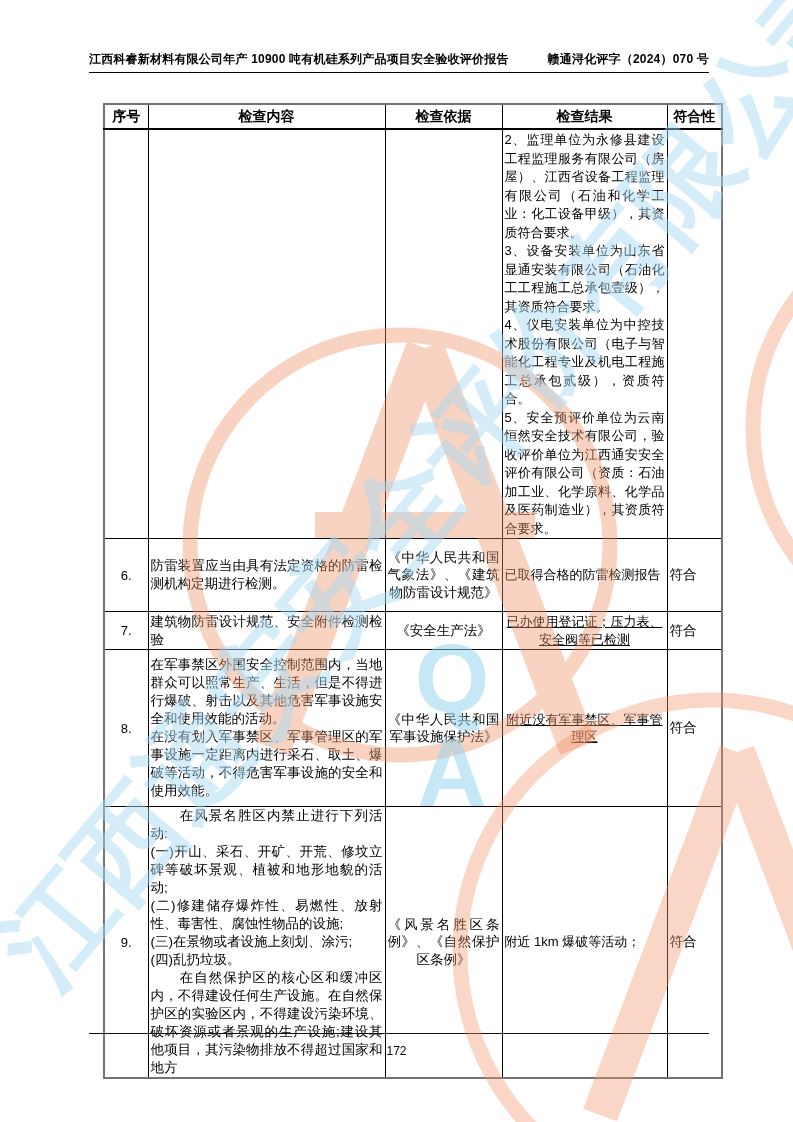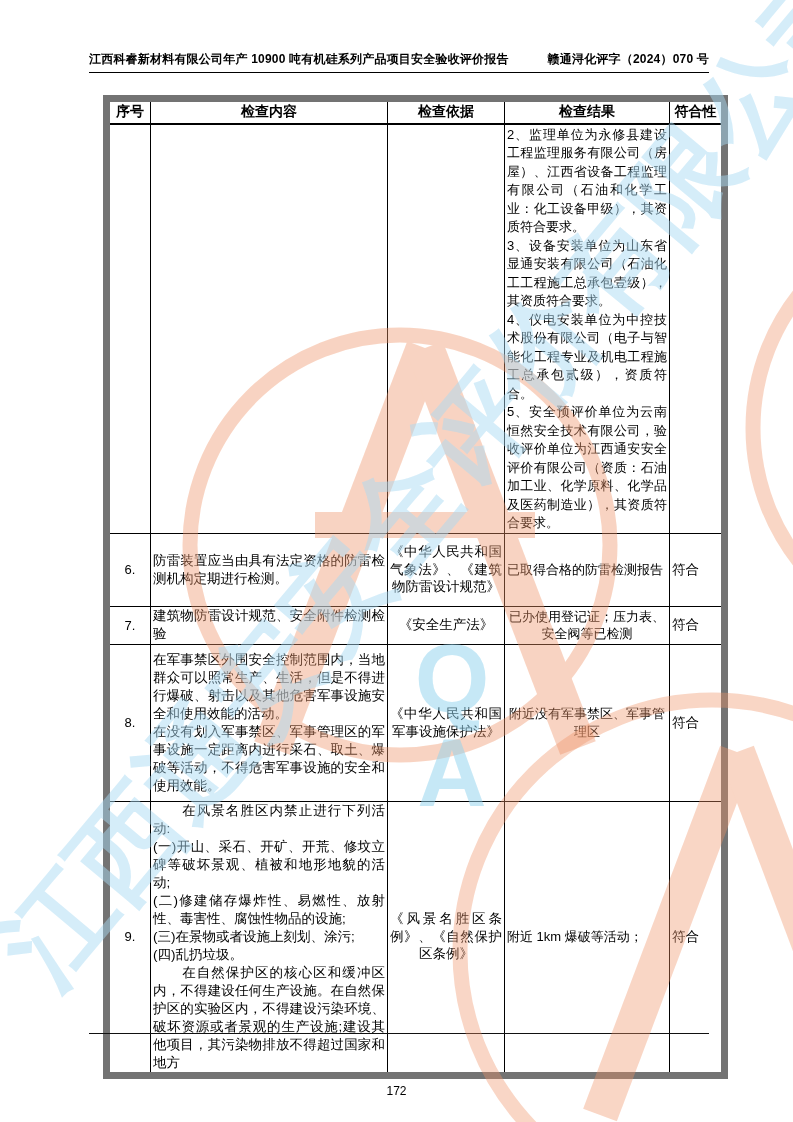--- a/index.html
+++ b/index.html
@@ -11,23 +11,23 @@
   
   .header {
     position:absolute; left:89px; top:51px; width:620px;
     display:flex; justify-content:space-between; align-items:flex-end;
     border-bottom:1px solid #000; padding-bottom:4px;
     font-size:12px; font-weight:bold; letter-spacing:0.2px; z-index:1;
   }
   .header .doc-no { white-space:nowrap; margin-left:12px; }
   
   table.checklist {
-    position:absolute; left:103px; top:95px; width:619px;
+    position:absolute; left:103px; top:103px; width:619px;
     border-collapse:collapse; table-layout:fixed; z-index:1;
-    border:7px solid #737373;
+    border:2px solid #737373;
     padding-left:36px;
   }
   table.checklist th, table.checklist td {
     border:1px solid #000; box-sizing:border-box; overflow:hidden;
     padding:0 2px; vertical-align:middle;
   }
   table.checklist thead tr { height:25px; }
   table.checklist thead th {
     font-size:14px; font-weight:bold; text-align:center; padding:0;
     border-bottom-width:2px;
@@ -41,31 +41,31 @@
   td.content {
     font-size:13.5px; line-height:18px; text-align:justify;
     white-space:pre-line; padding:1px 3px;
   }
   td.basis {
     font-size:13.5px; line-height:17.5px; text-align:justify;
     text-align-last:center; padding:0 3px;
   }
   td.result { font-size:13px; line-height:17.5px; padding:0 3px; }
   td.result.top { vertical-align:top; padding-top:1px; }
-  td.result.center { text-align:center; }
+  td.result.center { text-align:center;text-decoration:underline; }
   td.result.left { text-align:left; }
   .res-item { text-align:justify; line-height:18.5px; }
   td.compliance { font-size:13.5px; }
   
   .footer-line {
     position:absolute; left:89px; top:1033px; width:620px; height:0;
     border-top:1.5px solid #111; z-index:1;
   }
   .page-number {
-    position:absolute; left:0; top:1084px; width:793px; text-align:center;
+    position:absolute; left:0; top:1044px; width:793px; text-align:center;
     font-size:12px; z-index:1;
   }
   
   svg.watermark {
     position:absolute; left:0; top:0; width:793px; height:1122px;
     z-index:2; pointer-events:none;
   }
 </style>
 </head>
 <body>

